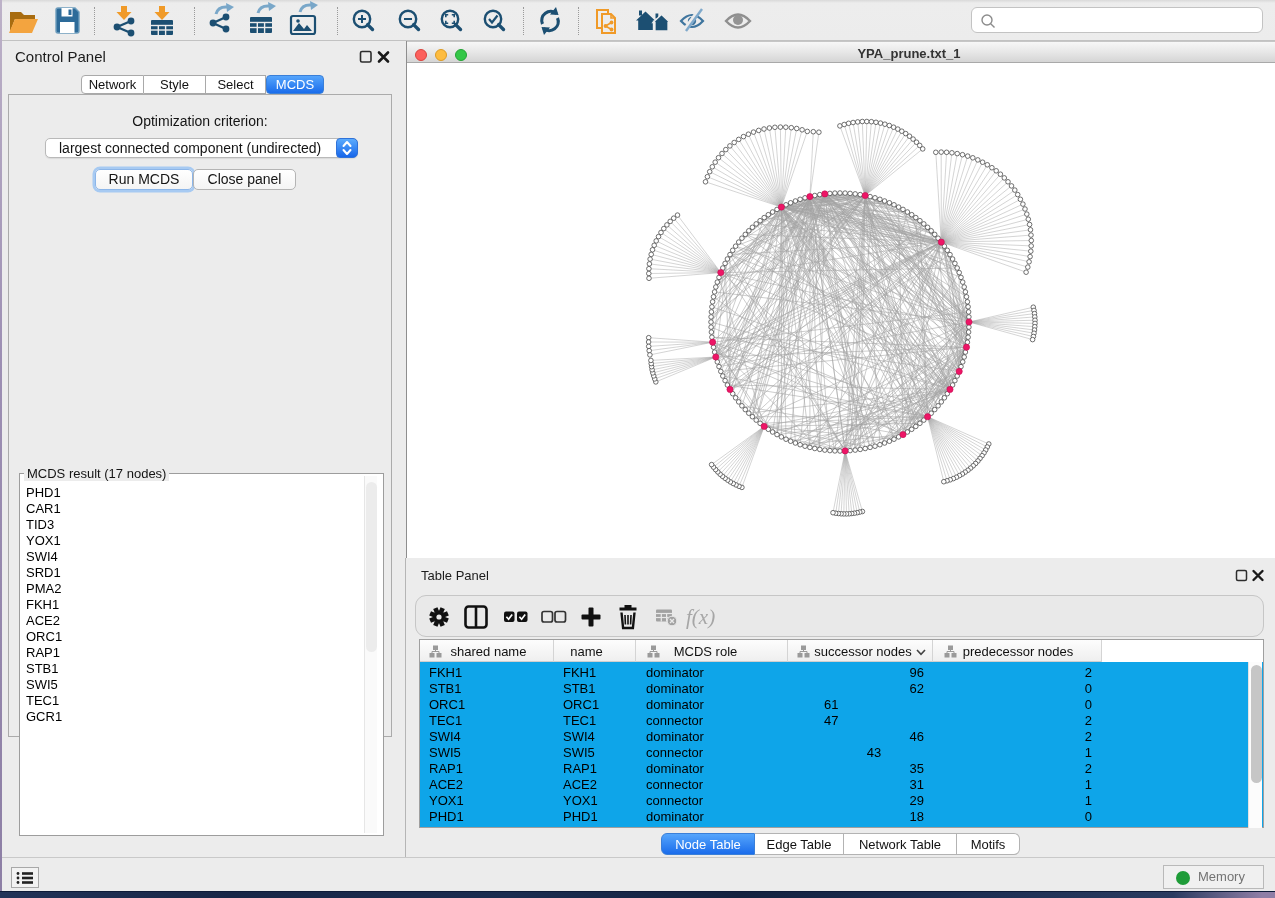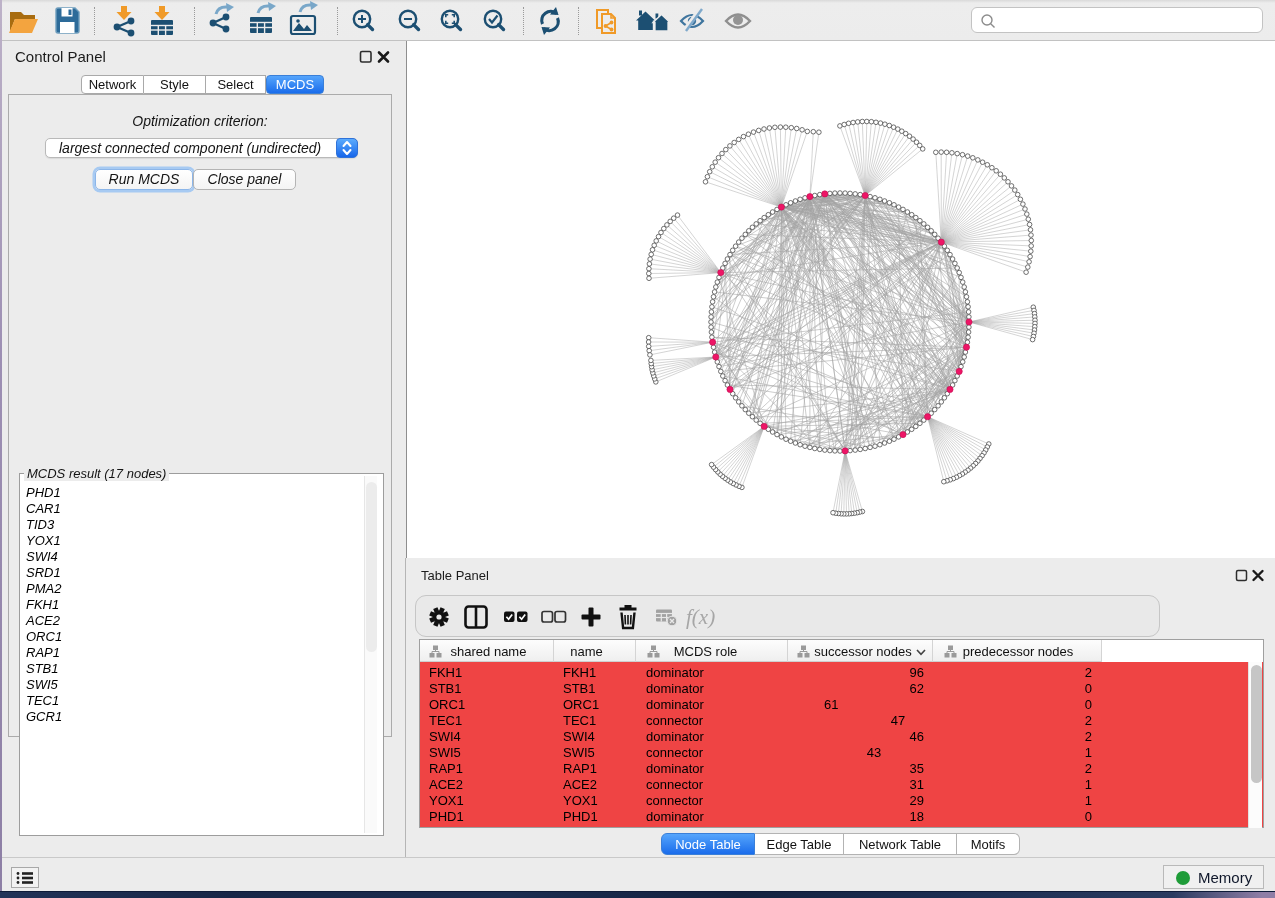--- a/index.html
+++ b/index.html
@@ -23,21 +23,21 @@
 #cpanel { position:absolute; left:0; top:41px; width:400px; height:816px; background:#ececec; }
 #cpanel .title { position:absolute; left:15px; top:7px; font-size:15px; color:#1c1c1c; }
 .wicons { position:absolute; }
 #tabs { position:absolute; left:81px; top:34px; height:19px; }
 .tab { float:left; height:19px; line-height:18px; font-size:13px; color:#111;
   background:#fff; border:1px solid #a9a9a9; border-left:none; text-align:center; }
 .tab.first { border-left:1px solid #a9a9a9; border-radius:4px 0 0 4px; }
 .tab.sel { background:linear-gradient(180deg,#55a5fc,#1a6ceb); color:#fff;
   border:1px solid #3a7fd8; border-radius:4px; }
 #cpcontent { position:absolute; left:8px; top:53px; width:384px; height:643px;
-  background:#ececec; border:1px solid #ababab;font-style:italic; }
+  background:#ececec; border:1px solid #ababab; }
 #optlabel { position:absolute; left:0; top:18px; width:382px; text-align:center;
   font-size:14px; color:#141414; }
 #combo { position:absolute; left:36px; top:43px; width:313px; height:20px;
   background:#fff; border:1px solid #b9b9b9; border-radius:5px;
   box-shadow:0 1px 1px rgba(0,0,0,0.08); }
 #combo .ct { position:absolute; left:13px; top:1px; font-size:14px; color:#141414; white-space:nowrap; }
 #combo .step { position:absolute; right:-1px; top:-1px; width:22px; height:20px;
   background:linear-gradient(180deg,#5babfd,#1766ea); border-radius:4px 5px 5px 4px;
   border:1px solid #2f72d9; }
 .mbtn { position:absolute; top:74px; height:21px; background:linear-gradient(180deg,#ffffff,#f4f4f4);
@@ -68,24 +68,24 @@
 #nettitle .t { position:absolute; left:68px; width:100%; top:4px; text-align:center;
   font-size:13px; font-weight:bold; color:#333; }
 .light { position:absolute; top:6.5px; width:12px; height:12px; border-radius:50%; }
 #canvas { position:absolute; left:0; top:22px; width:868px; height:495px; background:#fff; }
 #bluecorner { position:absolute; left:0; top:22px; width:0; height:0; border-top:5px solid #5b8edd; border-right:5px solid transparent; }
 
 
 #tpanel { position:absolute; left:405px; top:558px; width:870px; height:299px; background:#ececec;
   border-left:1px solid #b5b5b5; }
 #tpanel .title { position:absolute; left:15px; top:10px; font-size:13px; color:#1c1c1c; }
-#ttool { position:absolute; left:9px; top:37px; width:745px; height:42px;
+#ttool { position:absolute; left:9px; top:37px; width:849px; height:42px;
   background:#e9e9e9; border:1px solid #c6c6c6; border-radius:11px;text-decoration:underline; }
 #ttable { position:absolute; left:13px; top:81px; width:845px; height:189px;
-  background:#ef4444; border:1px solid #9f9f9f; }
+  background:#0ea5e9; border:1px solid #9f9f9f; }
 #thead { position:absolute; left:0; top:0; width:843px; height:22px;
   background:linear-gradient(180deg,#fdfdfd,#efefef); border-bottom:1px solid #cfcfcf; }
 .hcell { position:absolute; top:0; height:22px; border-right:1px solid #d4d4d4; }
 .hlabel { position:absolute; top:4px; width:100%; text-align:center; font-size:13px; color:#111; }
 .trow { position:absolute; left:0; width:843px; height:16px; font-size:13px; color:#000; }
 .trow span { position:absolute; top:1px; }
 #tsb { position:absolute; right:1px; top:22px; width:14px; height:166px; background:#fcfcfc;
   border-left:1px solid #e3e3e3; }
 #tsb .thumb { position:absolute; left:1.5px; top:3px; width:11px; height:118px;
   background:#c6c6c6; border-radius:6px; }
@@ -95,21 +95,21 @@
 .btab.first { border-left:1px solid #b3b3b3; border-radius:6px 0 0 6px; }
 .btab.last { border-radius:0 6px 6px 0; }
 .btab.sel { background:linear-gradient(180deg,#55a5fc,#1a6ceb); color:#fff; border-color:#3a7fd8; }
 
 
 #status { position:absolute; left:0; top:857px; width:1275px; height:34px;
   background:#ececec; border-top:1px solid #c9c9c9; }
 #menubtn { position:absolute; left:11px; top:9px; width:28px; height:21px;
   background:#f2f2f2; border:1px solid #a8a8a8; }
 #membtn { position:absolute; left:1163px; top:7px; width:101px; height:24px;
-  background:#f0f0f0; border:1px solid #b9b9b9; font-size:15px; color:#0f172a; }
+  background:#f0f0f0; border:1px solid #b9b9b9; font-size:13px; color:#737373; }
 #membtn .dot { position:absolute; left:12px; top:5px; width:14px; height:14px;
   border-radius:50%; background:#1e9c38; }
 #membtn .txt { position:absolute; left:34px; top:3px; }
 </style>
 </head>
 <body>
 
 <div id="toolbar">
 <svg width="1275" height="41" viewBox="0 0 1275 41" style="position:absolute;left:0;top:0">
 <path d="M10 32 L10 12 L21 12 L24 15 L35 15 L35 19 L15 19 Z" fill="#a86c10"></path>
@@ -266,20 +266,26 @@
       <div id="msb">
           <div class="thumb"></div>
         </div>
     </div>
   </div>
 </div>
 
 <div id="vsplit"></div>
 
 <div id="netframe">
+  <div id="nettitle">
+    <div class="light" style="left:8px;background:#fc605c;border:0.5px solid #da433d"></div>
+    <div class="light" style="left:28px;background:#fdbc40;border:0.5px solid #dd9b23"></div>
+    <div class="light" style="left:48px;background:#34c748;border:0.5px solid #23a335"></div>
+    <div class="t">YPA_prune.txt_1</div>
+  </div>
   <div id="bluecorner"></div>
   <div id="canvas">
 <svg width="868" height="495" viewBox="0 0 868 495">
 <g stroke="#6a6a6a" stroke-width="0.55" opacity="0.62">
 <line x1="374.4" y1="144.1" x2="304.4" y2="269.1"></line>
 <line x1="374.4" y1="144.1" x2="443.1" y2="130.4"></line>
 <line x1="374.4" y1="144.1" x2="345.4" y2="353.7"></line>
 <line x1="374.4" y1="144.1" x2="547.9" y2="200.4"></line>
 <line x1="374.4" y1="144.1" x2="531.1" y2="175.2"></line>
 <line x1="374.4" y1="144.1" x2="512.9" y2="360.3"></line>
@@ -1283,21 +1289,21 @@
         <span style="left:9px">ORC1</span>
         <span style="left:143px">ORC1</span>
         <span style="left:226px">dominator</span>
         <span style="left:404px;width:100px;text-align:left">61</span>
         <span style="left:572px;width:100px;text-align:right">0</span>
       </div>
 <div class="trow" style="top:72px">
         <span style="left:9px">TEC1</span>
         <span style="left:143px">TEC1</span>
         <span style="left:226px">connector</span>
-        <span style="left:428px;width:100px;text-align:center">47</span>
+        <span style="left:404px;width:100px;text-align:left">47</span>
         <span style="left:572px;width:100px;text-align:right">2</span>
       </div>
 <div class="trow" style="top:88px">
         <span style="left:9px">SWI4</span>
         <span style="left:143px">SWI4</span>
         <span style="left:226px">dominator</span>
         <span style="left:404px;width:100px;text-align:right">46</span>
         <span style="left:572px;width:100px;text-align:right">2</span>
       </div>
 <div class="trow" style="top:104px">

